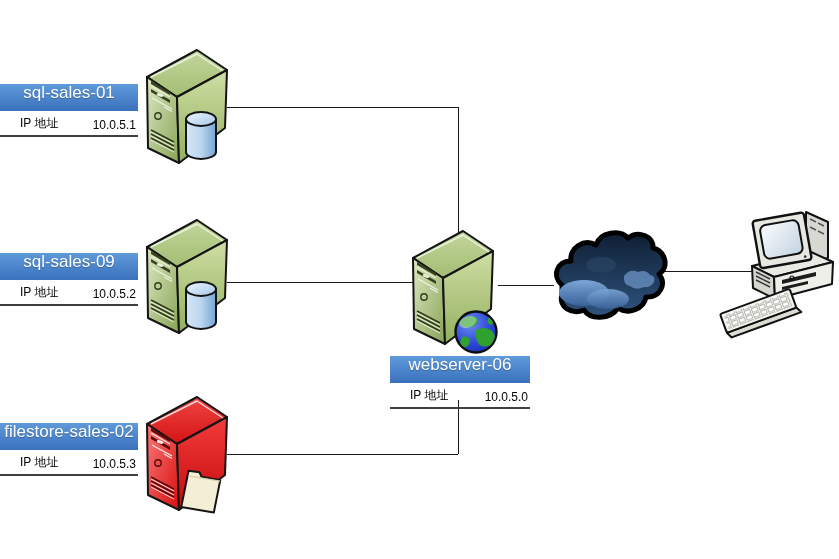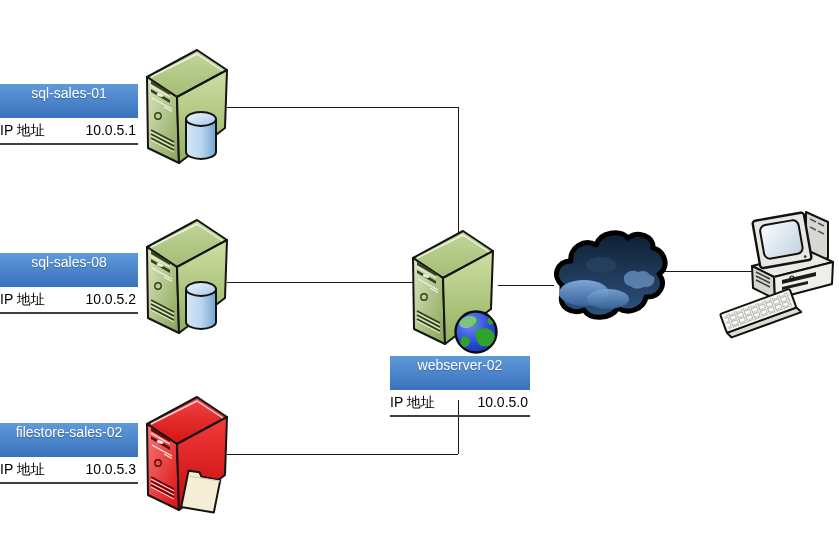--- a/index.html
+++ b/index.html
@@ -4,27 +4,27 @@
 <style>
   html,body{margin:0;padding:0;background:#fff;}
   .canvas{
     position:relative;width:839px;height:559px;background:#ffffff;overflow:hidden;
     font-family:"Liberation Sans",sans-serif;
   }
   .edge{position:absolute;background:#1a1a1a;}
   .node-svg{position:absolute;display:block;}
   .nlabel{position:absolute;}
   .nlabel .bar{
-    height:34px;line-height:18px;text-align:center;color:#ffffff;font-size:14px;
+    height:27px;line-height:18px;text-align:center;color:#ffffff;font-size:17px;
     background:linear-gradient(#5f9ad9,#3a71bd);
     text-shadow:0 1px 1px rgba(0,0,0,.25);
   }
   .nlabel .iprow{
-    display:flex;justify-content:space-between;align-items:flex-start;
-    font-size:14px;color:#000;padding:4px 2px 3px 0;
+    display:flex;justify-content:space-between;align-items:flex-end;
+    font-size:12px;color:#000;padding:4px 2px 3px 20px;
     border-bottom:2px solid #3f3f3f;
   }
 </style>
 </head>
 <body>
 
 <div class="canvas">
 
   <svg width="0" height="0" style="position:absolute" aria-hidden="true">
     <defs>
@@ -233,36 +233,36 @@
 
   <div class="nlabel" style="left:0;top:84px;width:138px">
     <div class="bar">sql-sales-01</div>
     <div class="iprow">
       <span>IP 地址</span>
       <span>10.0.5.1</span>
     </div>
   </div>
 
   <div class="nlabel" style="left:0;top:253px;width:138px">
-    <div class="bar">sql-sales-08</div>
+    <div class="bar">sql-sales-09</div>
     <div class="iprow">
       <span>IP 地址</span>
       <span>10.0.5.2</span>
     </div>
   </div>
 
   <div class="nlabel" style="left:0;top:423px;width:138px">
     <div class="bar">filestore-sales-02</div>
     <div class="iprow">
       <span>IP 地址</span>
       <span>10.0.5.3</span>
     </div>
   </div>
 
   <div class="nlabel" style="left:390px;top:356px;width:140px">
-    <div class="bar">webserver-02</div>
+    <div class="bar">webserver-06</div>
     <div class="iprow">
       <span>IP 地址</span>
       <span>10.0.5.0</span>
     </div>
   </div>
 
 </div>
 
 </body></html>

